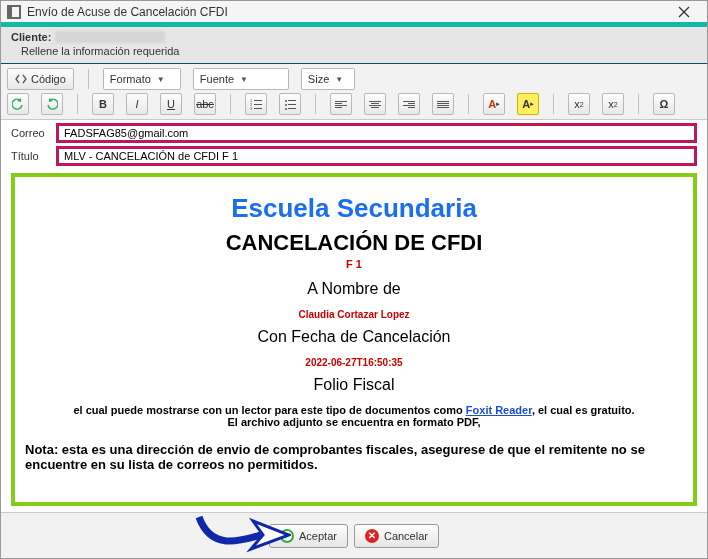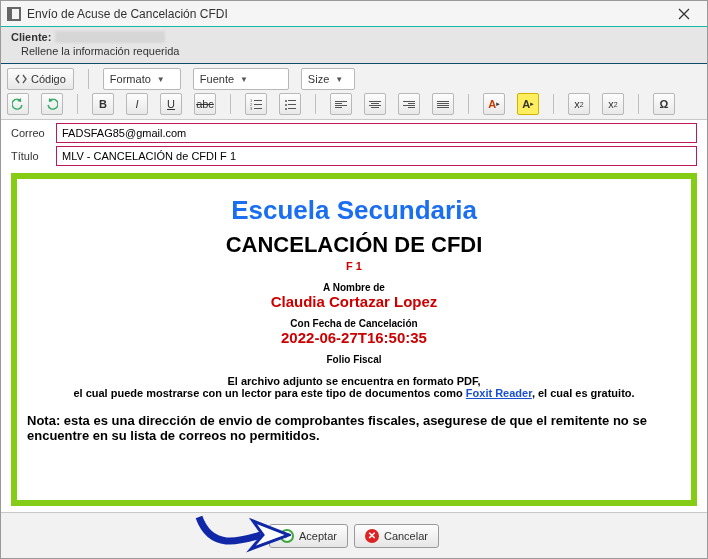--- a/index.html
+++ b/index.html
@@ -17,21 +17,21 @@
     width: 708px;
     height: 559px;
     background: #fff;
     border: 1px solid #999;
     display: flex;
     flex-direction: column;
   }
   .titlebar {
     height: 26px;
     background: #f5f5f5;
-    border-bottom: 1px solid #14b8a6;
+    border-bottom: 5px solid #14b8a6;
     display: flex;
     align-items: center;
     padding: 0 6px;
   }
   .titlebar .app-icon {
     width: 14px; height: 14px;
     margin-right: 6px;
     display: flex; align-items: center; justify-content: center;
     color: #555;
   }
@@ -112,30 +112,30 @@
     padding: 3px 10px;
   }
   .field-row .label {
     width: 45px;
     font-size: 11px;
     color: #333;
   }
   .field-row input[type=text] {
     flex: 1;
     height: 20px;
-    border: 1px solid #be185d;
+    border: 3px solid #be185d;
     padding: 0 5px;
     font-size: 11px;
     background: #fff;
   }
 
   .editor {
     flex: 1;
     margin: 4px 10px 6px 10px;
-    border: 6px solid #84cc16;
+    border: 4px solid #84cc16;
     background: #fff;
     padding: 14px 10px 8px 10px;
     overflow: auto;
     font-family: Verdana, Arial, sans-serif;
     text-align: center;
   }
   .editor .org {
     color: #1a6ef0;
     font-size: 26px;
     font-weight: bold;
@@ -148,29 +148,30 @@
     margin: 2px 0;
   }
   .editor .folio {
     color: #c00;
     font-size: 11px;
     font-weight: bold;
     margin-bottom: 10px;
   }
   .editor .lbl {
     color: #000;
-    font-size: 10px;
-    font-weight: bold;
+    font-size: 16px;
+    font-weight: normal;
     margin-top: 8px;
   }
   .editor .val {
     color: #c00;
-    font-size: 15px;
+    font-size: 10px;
     font-weight: bold;
     margin-bottom: 6px;
+    margin-top: 11px;
   }
   .editor .pdfinfo {
     color: #000;
     font-size: 11px;
     font-weight: bold;
     margin-top: 10px;
   }
   .editor .pdfinfo a { color: #1a50d0; text-decoration: underline; }
   .editor .note {
     color: #000;
@@ -384,24 +385,24 @@
 
     <div class="lbl">A Nombre de</div>
     <div class="val">Claudia Cortazar Lopez</div>
 
     <div class="lbl">Con Fecha de Cancelación</div>
     <div class="val">2022-06-27T16:50:35</div>
 
     <div class="lbl">Folio Fiscal</div>
 
     <div class="pdfinfo">
-      <div>El archivo adjunto se encuentra en formato PDF,</div>
       <div>
         <span>el cual puede mostrarse con un lector para este tipo de documentos como </span><a href="#">Foxit Reader</a><span>, el cual es gratuito.</span>
       </div>
+      <div>El archivo adjunto se encuentra en formato PDF,</div>
     </div>
 
     <div class="note">Nota: esta es una dirección de envio de comprobantes fiscales, asegurese de que el remitente no se encuentre en su lista de correos no permitidos.</div>
   </div>
 
   <div class="footer">
     <svg class="arrow" viewBox="0 0 100 44">
       <path d="M8 6 C 20 40, 50 30, 70 24" stroke="#1028a8" stroke-width="7" fill="none"></path>
       <path d="M62 10 L98 24 L60 38 L72 24 Z" fill="#fff" stroke="#1028a8" stroke-width="3"></path>
     </svg>

